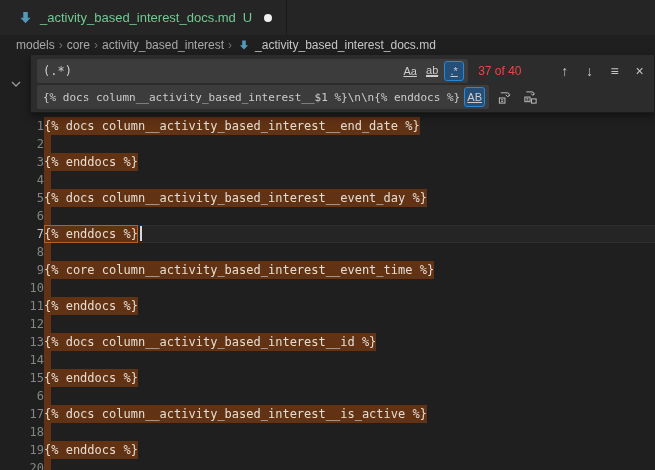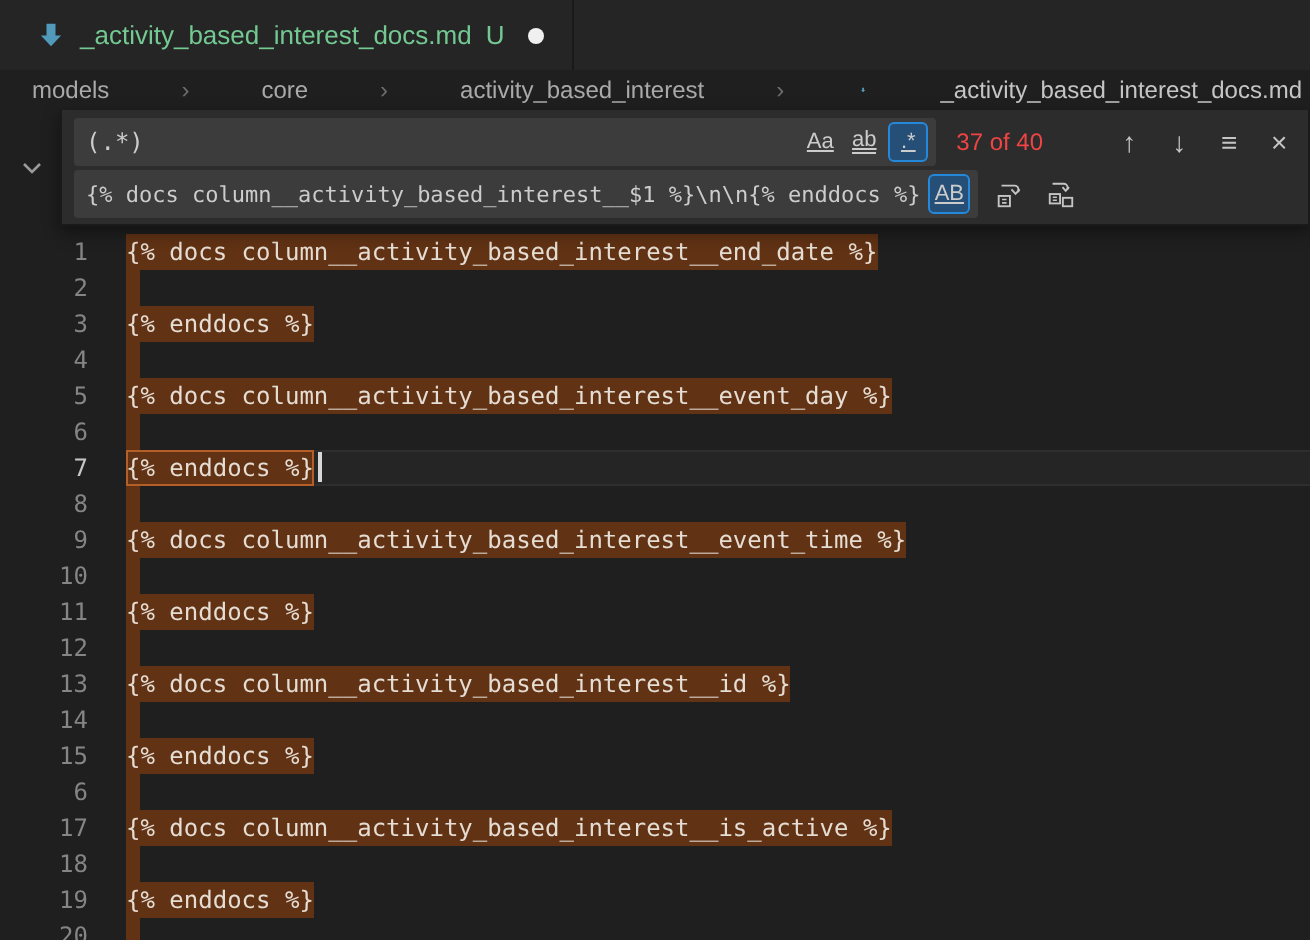--- a/index.html
+++ b/index.html
@@ -11,35 +11,35 @@
   .tab { background:#252526; display:flex; align-items:center; padding:0 14px 0 18px;
          border-right:1px solid #191919; }
   .tab-icon { width:15px; height:15px; margin-right:7px; flex:0 0 auto; }
   .tab-label { color:#73c991; font-size:13px; }
   .tab-git { color:#73c991; font-size:13px; margin-left:7px; }
   .tab-dot { width:8px; height:8px; border-radius:50%; background:#f0f0f0; margin-left:12px; }
   .tabbar-rest { flex:1; background:#252526; }
 
   
   .breadcrumb { height:20px; background:#1f1f1f; display:flex; align-items:center;
-                padding-left:16px; font-size:12px; color:#a9a9a9;gap:32px; }
+                padding-left:16px; font-size:12px; color:#a9a9a9; }
   .crumb { margin-right:4px; cursor:default; }
   .crumb-sep { color:#6e6e6e; margin-right:4px; font-size:12px; }
   .crumb-file-icon { width:12px; height:12px; margin:0 5px 0 2px; }
   .crumb-file { color:#c5c5c5; }
 
   
   .editor { position:relative; height:415px; background:#1f1f1f; }
   .lines { position:absolute; top:62px; left:0; right:0;
            font-family:"DejaVu Sans Mono", monospace; font-size:12px; }
   .line { height:18px; line-height:18px; display:flex; }
   .gutter { width:44px; text-align:right; color:#858585; flex:0 0 auto;
             font-size:12px; user-select:none; }
   .line.active .gutter { color:#c6c6c6; }
-  .content { flex:1; margin-left:19px; white-space:pre; }
+  .content { flex:1; white-space:pre; }
   .content.current-line { background:#252526; box-shadow:inset 0 1px 0 #2e2e2e, inset 0 -1px 0 #2e2e2e; }
   .match { display:inline-block; height:18px; background:#613214; color:#e5ddd3; }
   .match.empty { width:7px; }
   .match.cur { outline:1px solid #b35f27; outline-offset:-1px; }
   .cursor { display:inline-block; width:2px; height:15px; background:#d7d7d7;
             vertical-align:-3px; margin-left:2px; }
 
   
   .find-widget { position:absolute; top:0; left:30px; width:625px; height:58px;
                  background:#2c2c2d; border:1px solid #1a1a1a; border-top:none;
@@ -186,21 +186,21 @@
     <div class="content current-line"><span class="match cur"><span class="match-text">{% enddocs %}</span></span><span class="cursor"></span></div>
   </div>
 
   <div class="line">
     <div class="gutter">8</div>
     <div class="content"><span class="match empty"><span class="match-text"></span></span></div>
   </div>
 
   <div class="line">
     <div class="gutter">9</div>
-    <div class="content"><span class="match"><span class="match-text">{% docs column__activity_based_interest__event_time %}</span></span></div>
+    <div class="content"><span class="match"><span class="match-text">{% core column__activity_based_interest__event_time %}</span></span></div>
   </div>
 
   <div class="line">
     <div class="gutter">10</div>
     <div class="content"><span class="match empty"><span class="match-text"></span></span></div>
   </div>
 
   <div class="line">
     <div class="gutter">11</div>
     <div class="content"><span class="match"><span class="match-text">{% enddocs %}</span></span></div>

